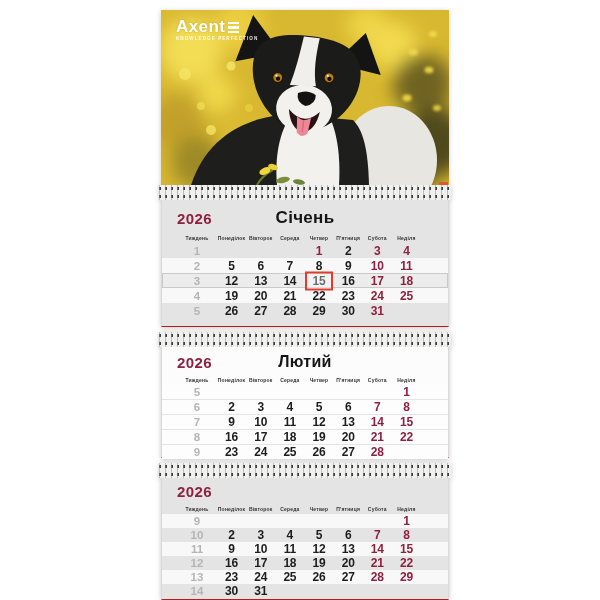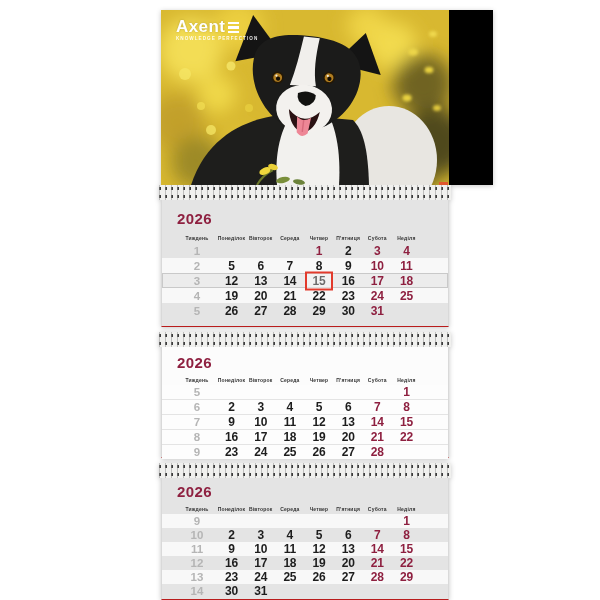--- a/index.html
+++ b/index.html
@@ -2,21 +2,21 @@
 <html style="--accent-red: #8e2040; --frame-red: #e23a2c; --date-black: #1d1d1d; --week-number-gray: #b5b5b5; --panel-gray: #e4e4e4; --panel-white: #fcfcfc; --photo-yellow: #d8b830;"><head>
 <meta charset="utf-8">
 <style>
   html,body{margin:0;padding:0;background:#fff;}
   body{width:600px;height:600px;font-family:"Liberation Sans",sans-serif;-webkit-font-smoothing:antialiased;}
   .stage{position:relative;width:600px;height:600px;background:#ffffff;overflow:hidden;}
 
   .calendar{position:absolute;left:161px;top:10px;width:288px;filter:drop-shadow(0 1px 2.5px rgba(0,0,0,.22));}
 
   
-  .photo{position:relative;width:332px;height:175px;overflow:hidden;background:#000000;}
+  .photo{position:relative;width:288px;height:175px;overflow:hidden;background:#000000;}
   .photo svg{display:block;}
   .logo{position:absolute;left:15px;top:8px;color:#fff;line-height:1;}
   .logo-row{display:flex;align-items:center;gap:3px;}
   .brand{font-size:17px;font-weight:bold;letter-spacing:.4px;text-shadow:0 0 2px rgba(90,80,0,.35);}
   .logo-bars{display:inline-block;width:11px;height:11px;margin-top:1px;
     background:linear-gradient(#fff 0 2.2px,transparent 2.2px 4.4px,#fff 4.4px 6.6px,transparent 6.6px 8.8px,#fff 8.8px 11px);}
   .tagline{margin-top:2px;font-size:4.6px;letter-spacing:1.05px;color:rgba(255,255,255,.88);font-weight:bold;}
 
   
   .spiral{position:relative;height:15px;margin:0 -2px;background-color:#f0f0ee;
@@ -159,20 +159,21 @@
       </div>
     </div>
 
     <section class="month m0">
       <div class="spiral">
         <div class="marker"></div>
       </div>
       <div class="panel">
         <div class="panel-head">
           <span class="year">2026</span>
+          <div class="mname">Січень</div>
         </div>
         <div class="wdays">
             <div class="wd">Тиждень</div>
             <div class="wd">Понеділок</div>
             <div class="wd">Вівторок</div>
             <div class="wd">Середа</div>
             <div class="wd">Четвер</div>
             <div class="wd">П'ятниця</div>
             <div class="wd">Субота</div>
             <div class="wd">Неділя</div>
@@ -230,20 +231,21 @@
             </div>
           </div>
       </div>
     </section>
 
     <section class="month m1">
       <div class="spiral"></div>
       <div class="panel">
         <div class="panel-head">
           <span class="year">2026</span>
+          <div class="mname">Лютий</div>
         </div>
         <div class="wdays">
             <div class="wd">Тиждень</div>
             <div class="wd">Понеділок</div>
             <div class="wd">Вівторок</div>
             <div class="wd">Середа</div>
             <div class="wd">Четвер</div>
             <div class="wd">П'ятниця</div>
             <div class="wd">Субота</div>
             <div class="wd">Неділя</div>

